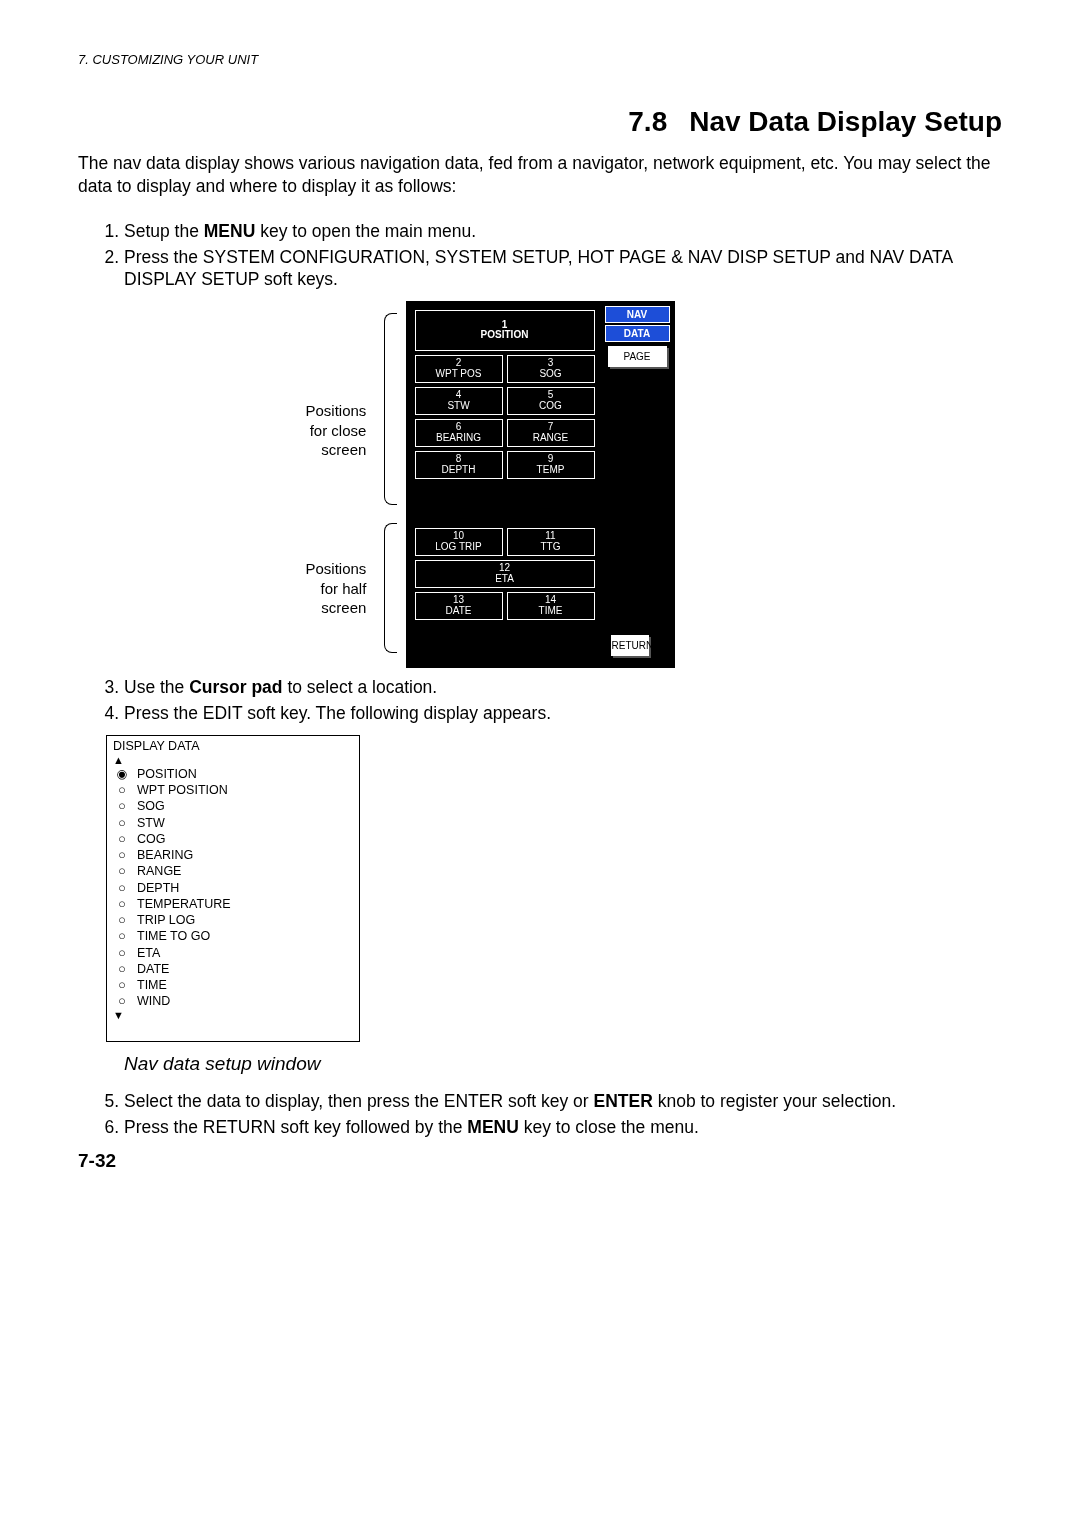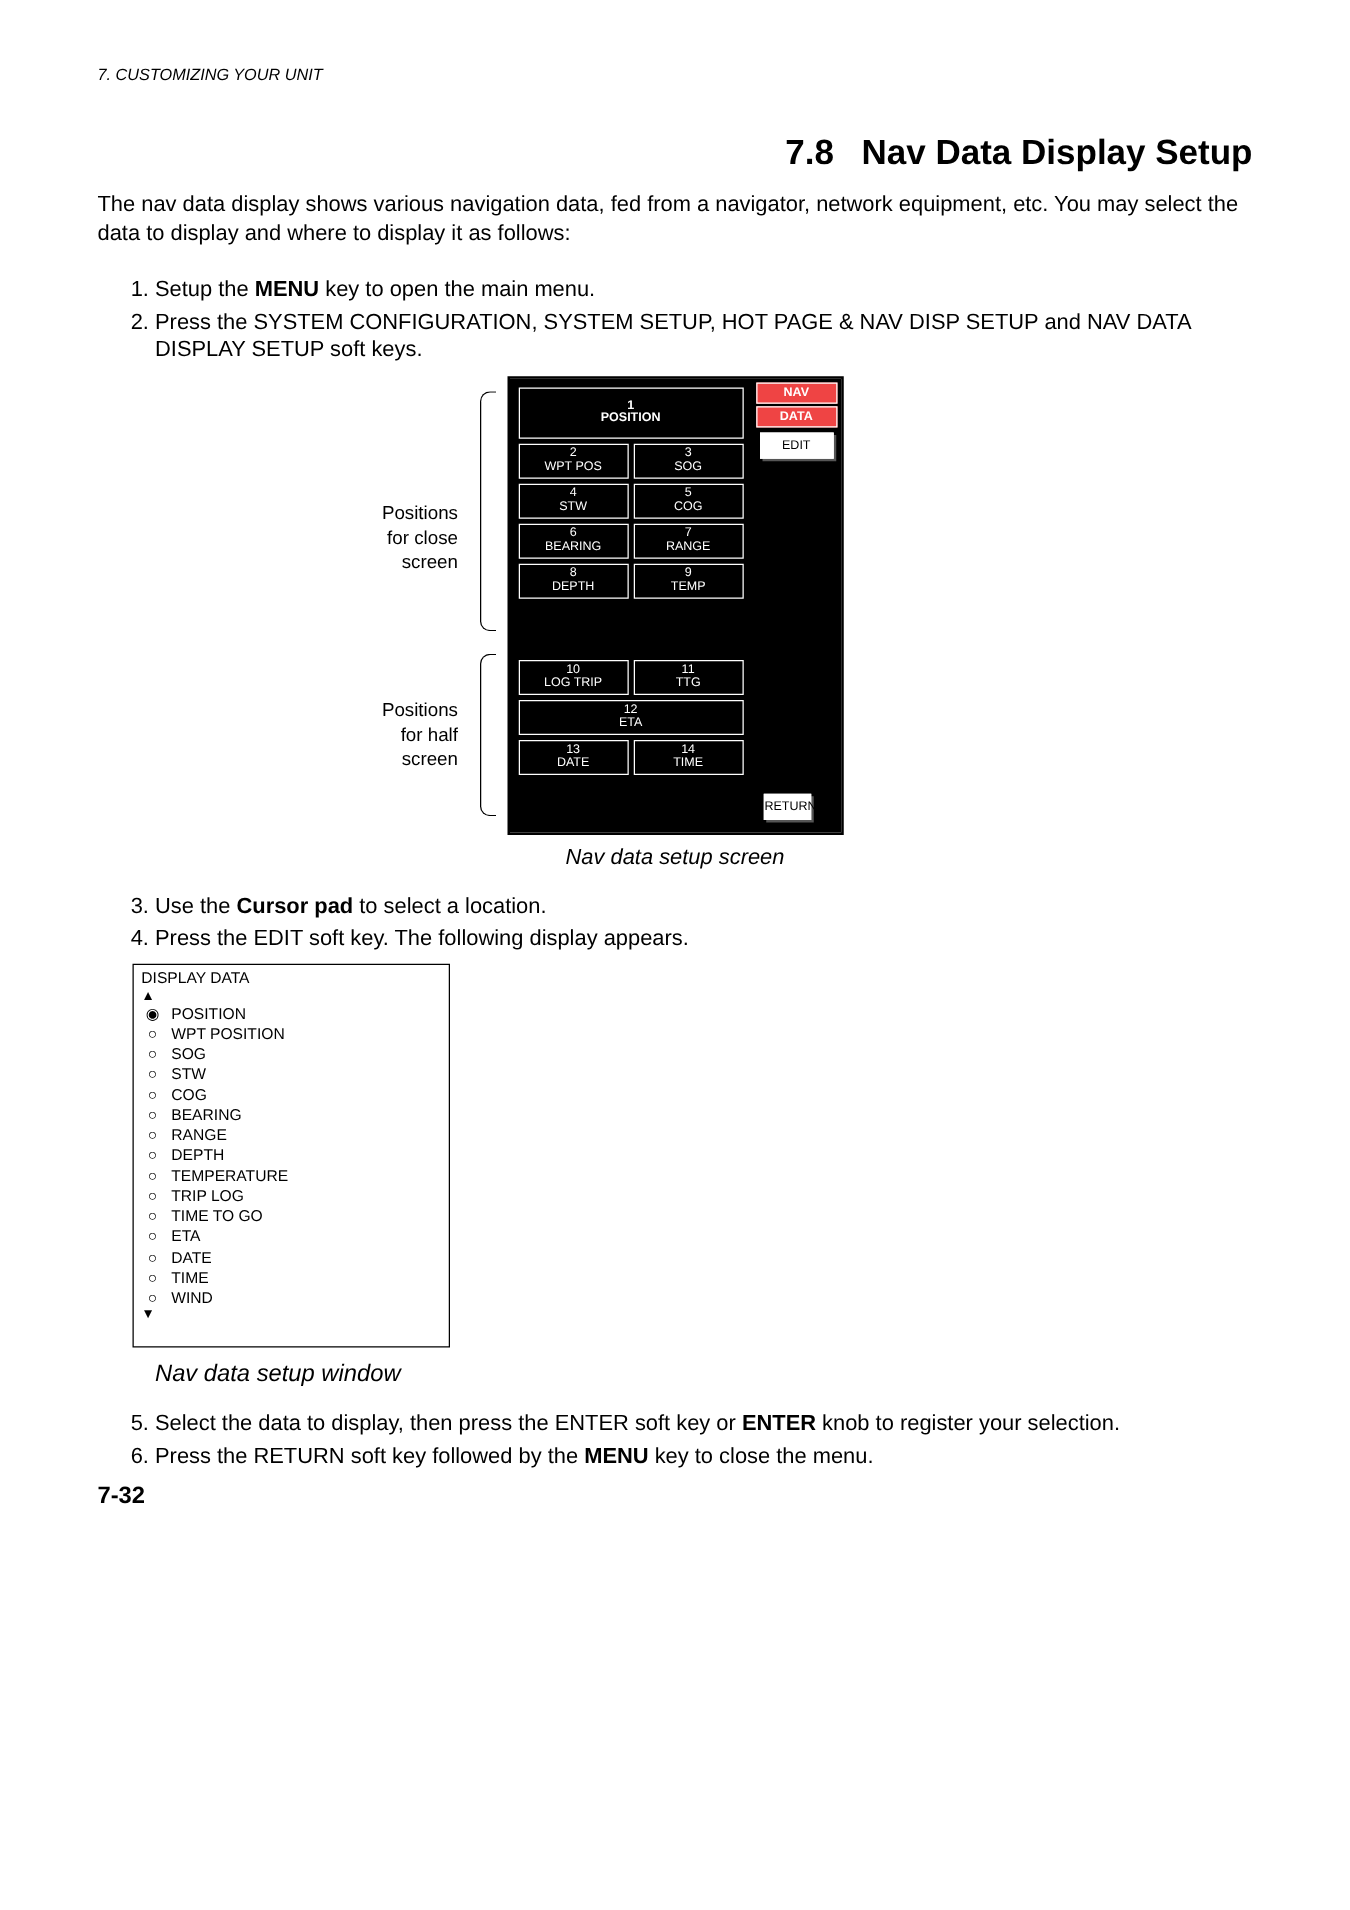--- a/index.html
+++ b/index.html
@@ -57,21 +57,21 @@
   }
   .screen-inner {
     background:#000;
     height: 363px;
     position:relative;
   }
   .side-col {
     position:absolute; right:3px; top:3px; bottom:3px; width:65px;
   }
   .side-btn {
-    background:#ef4444; color:#fff; font-size:10px; font-weight:bold;
+    background:#1d4ed8; color:#fff; font-size:10px; font-weight:bold;
     border:1px solid #fff; text-align:center; padding:2px 0;
     line-height:1.1; margin-bottom:2px;
   }
   .side-btn.selected {
     background:#fff; color:#000; font-weight:normal;
     box-shadow: 2px 2px 0 #555;
     margin:4px 3px 4px 3px; padding:4px 0;
   }
   .side-btn.bottom { position:absolute; bottom:3px; left:3px; right:18px; }
 
@@ -219,28 +219,27 @@
             <div class="cell">
                 <span class="num">14</span>
                 <span class="lbl">TIME</span>
               </div>
           </div>
         </div>
 
         <div class="side-col">
           <div class="side-btn">NAV</div>
           <div class="side-btn">DATA</div>
-          <div class="side-btn selected">EDIT</div>
+          <div class="side-btn selected">PAGE</div>
           <div class="side-btn selected bottom">RETURN</div>
         </div>
 
       </div>
     </div>
   </div>
-  <div class="fig-caption">Nav data setup screen</div>
 </div>
 
 <ol class="steps" start="3">
   <li><span>Use the </span><span class="bold">Cursor pad</span><span> to select a location.</span></li>
   <li>Press the EDIT soft key. The following display appears.</li>
 </ol>
 
 <div class="fig2">
   <div class="dd-box">
     <div class="dd-title">DISPLAY DATA</div>

